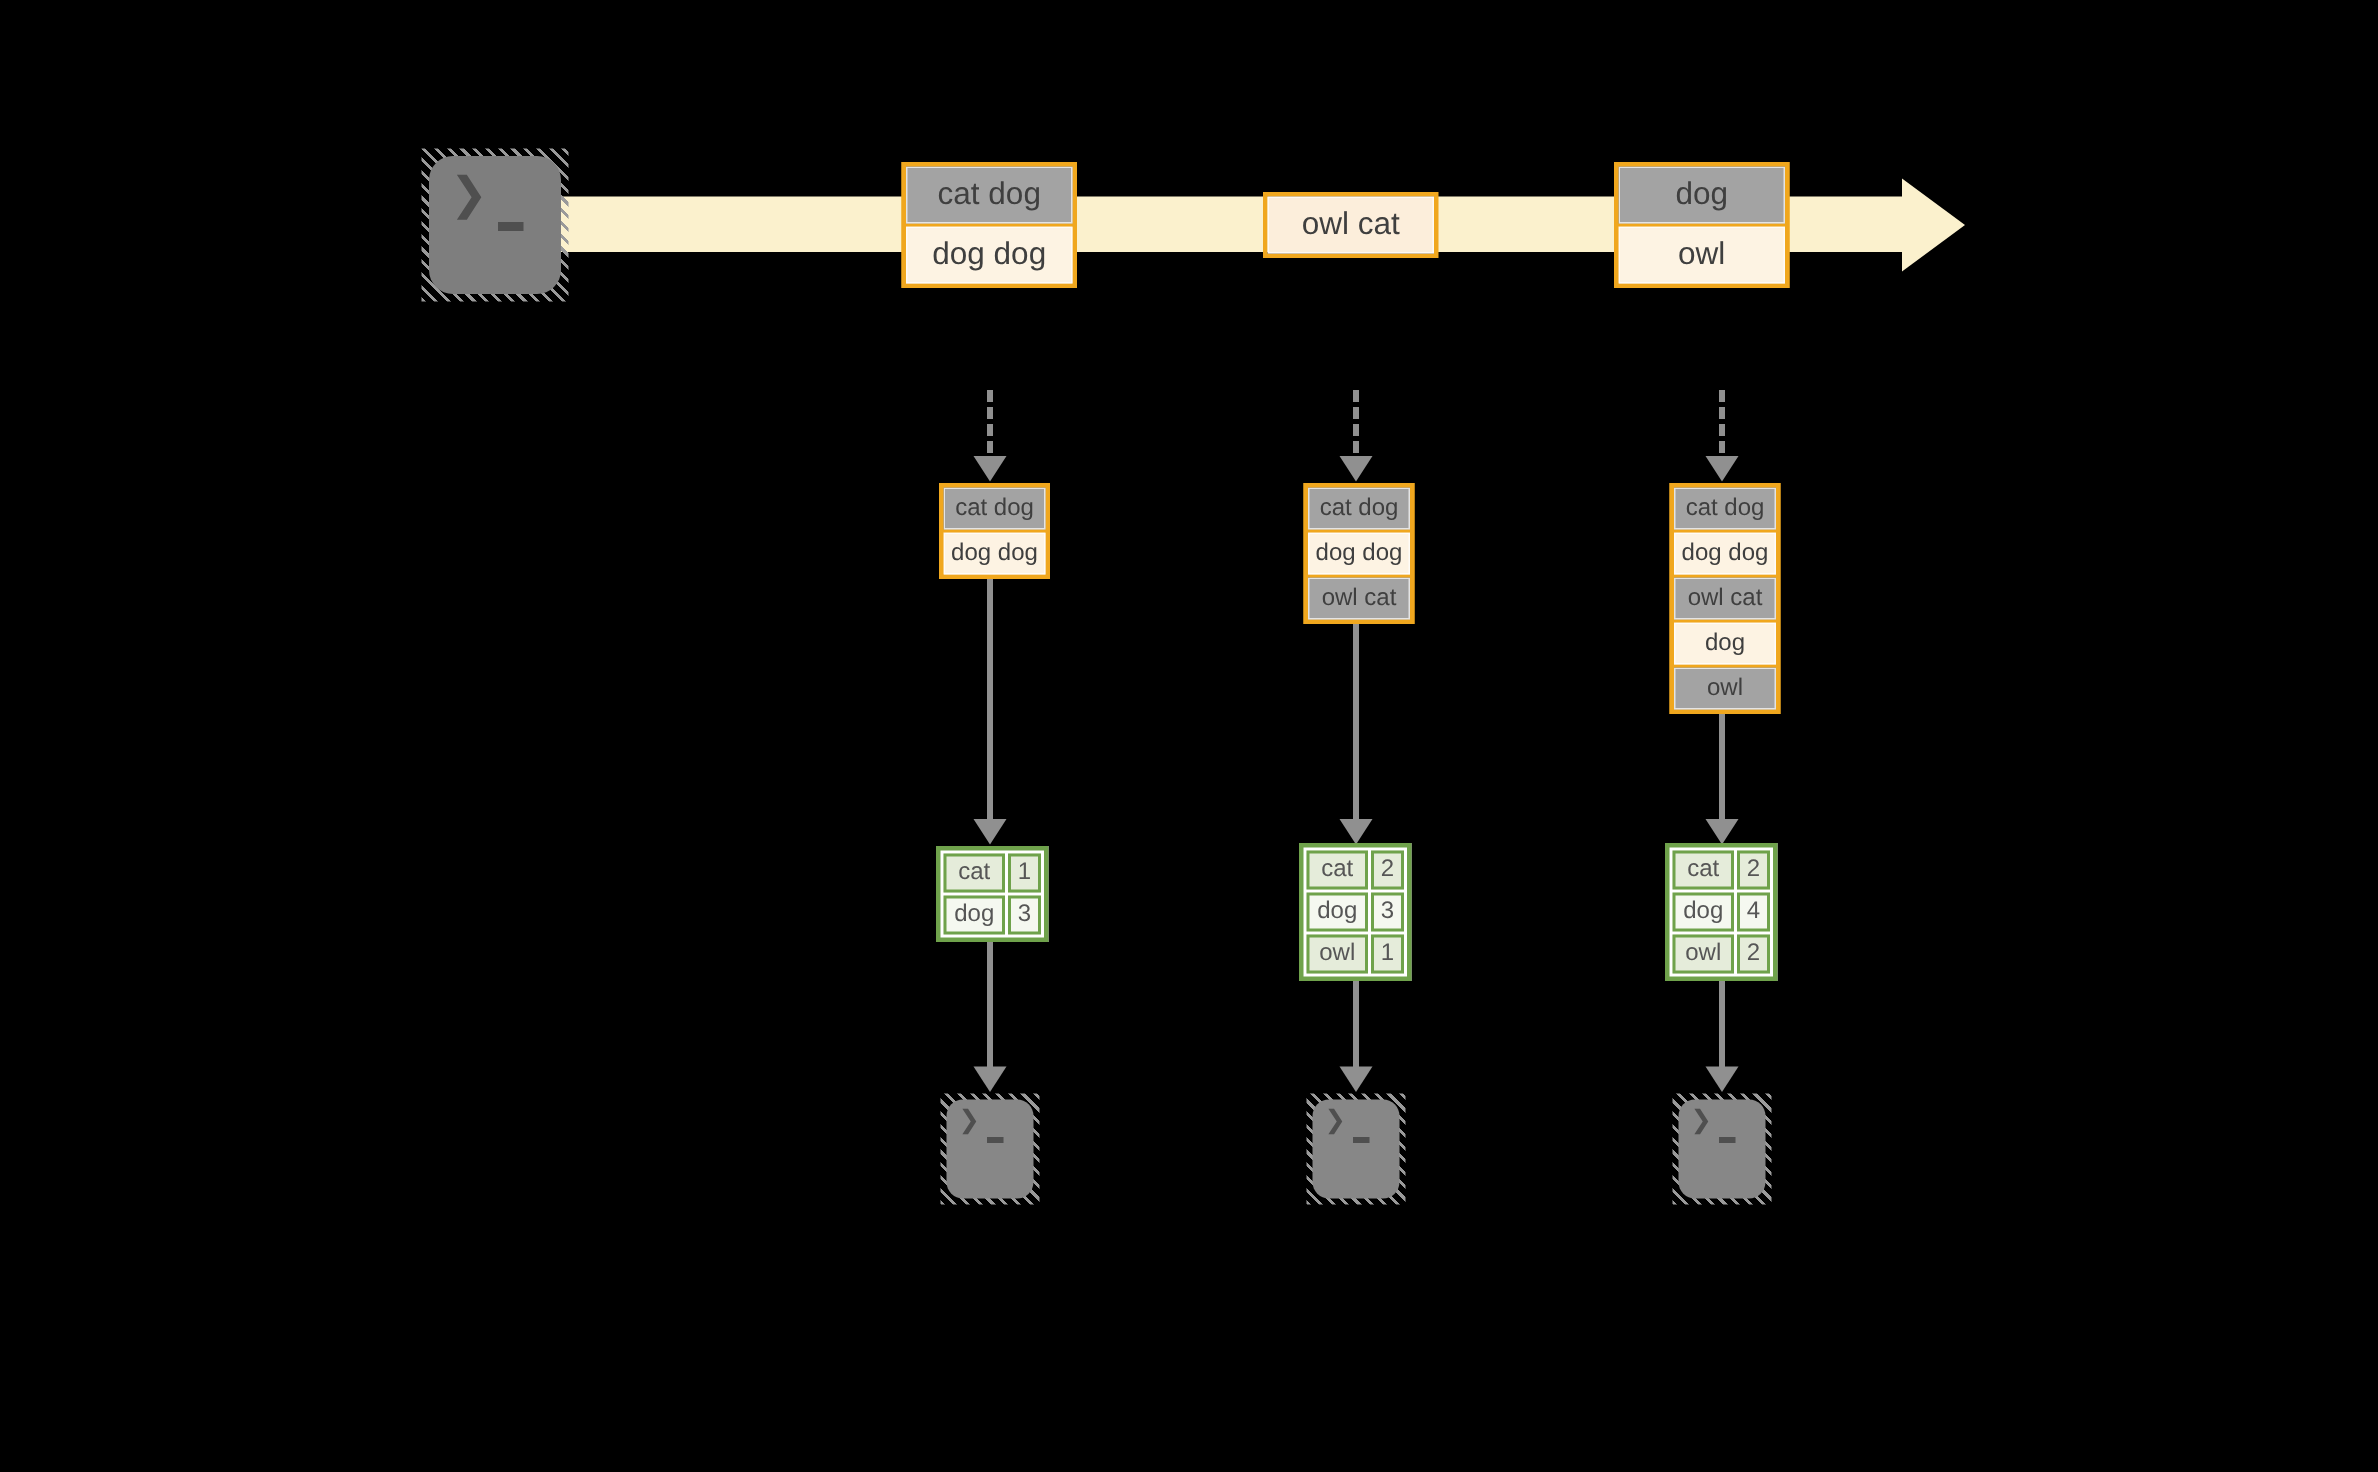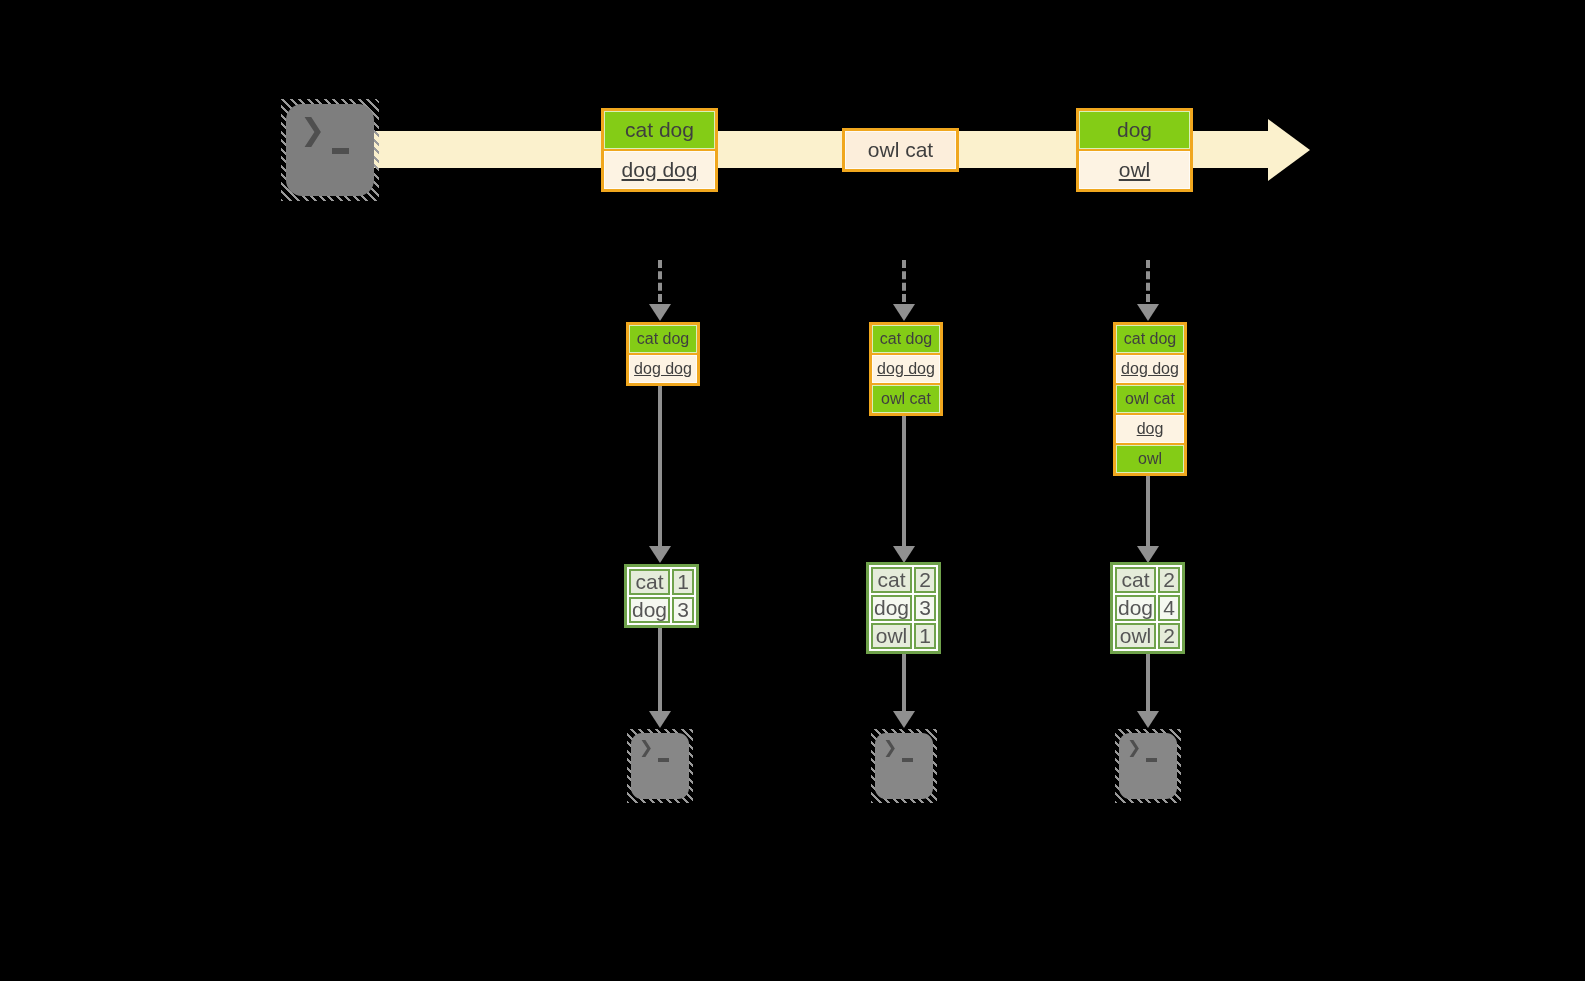--- a/index.html
+++ b/index.html
@@ -29,22 +29,22 @@
   
   .obox{position:absolute;border:3px solid #f0a71e;background:#f0a71e;display:flex;flex-direction:column;gap:2px;z-index:2;}
   .obox .cell{
     display:flex;align-items:center;justify-content:center;
     color:#3f3f3f;box-shadow:inset 0 0 0 1px rgba(255,255,255,.7);
   }
   .obox.stream-box{width:111px;}
   .obox.stream-box .cell{height:38px;font-size:21px;}
   .obox.buffer{width:68px;}
   .obox.buffer .cell{height:28px;font-size:16px;}
-  .fill-a{background:#84cc16;}
-  .fill-b{background:#fdf3e3;text-decoration:underline;}
+  .fill-a{background:#a3a3a3;}
+  .fill-b{background:#fdf3e3;}
   .fill-c{background:#fceedb;}
   .z-top{z-index:6;}
   
   .vline{position:absolute;width:4px;background:#909090;z-index:1;}
   .vdash{position:absolute;width:0;border-left:4px dashed #909090;z-index:1;}
   .tri-down{position:absolute;width:0;height:0;z-index:1;
     border-left:11px solid transparent;border-right:11px solid transparent;border-top:17px solid #909090;}
   
   .query-label{
     position:absolute;left:694px;top:463px;width:430px;height:46px;
@@ -53,21 +53,21 @@
     font-size:31px;font-weight:300;color:#3a3a3a;letter-spacing:.5px;
   }
   
   .gtable{
     position:absolute;background:#fff;border:3px solid #6fa24b;padding:2px;
     display:grid;grid-template-columns:41px 22px;gap:2px;z-index:2;
   }
   .gcell{
     box-sizing:border-box;height:26px;border:2px solid #6fa24b;
     display:flex;align-items:center;justify-content:center;
-    font-size:21px;color:#565656;
+    font-size:16px;color:#565656;
   }
   .gfill-a{background:#e5ecda;}
   .gfill-b{background:#f5f8f0;}
 </style>
 </head>
 <body>
 
 <div class="canvas">
 
   <div class="stream-band"></div>

